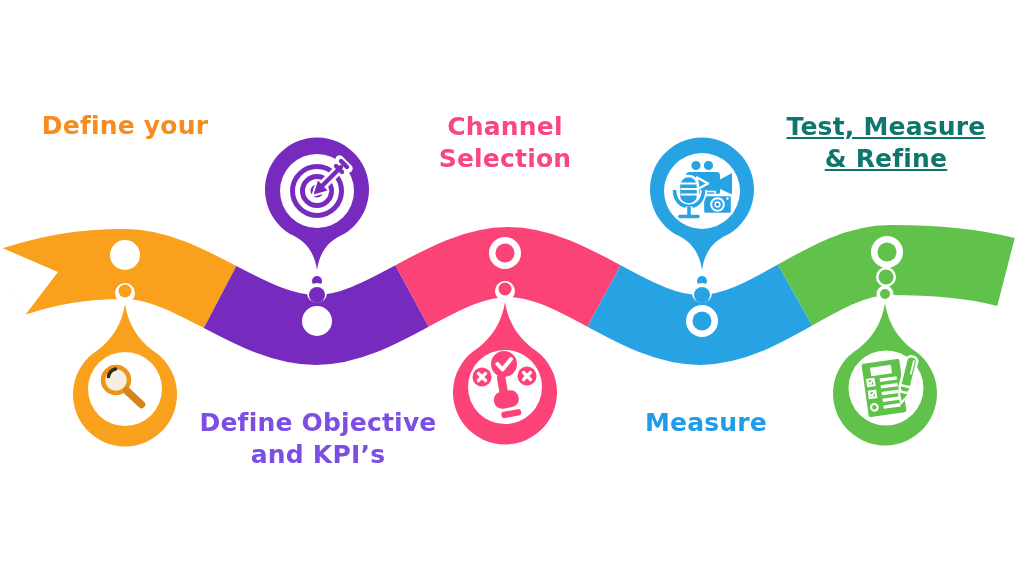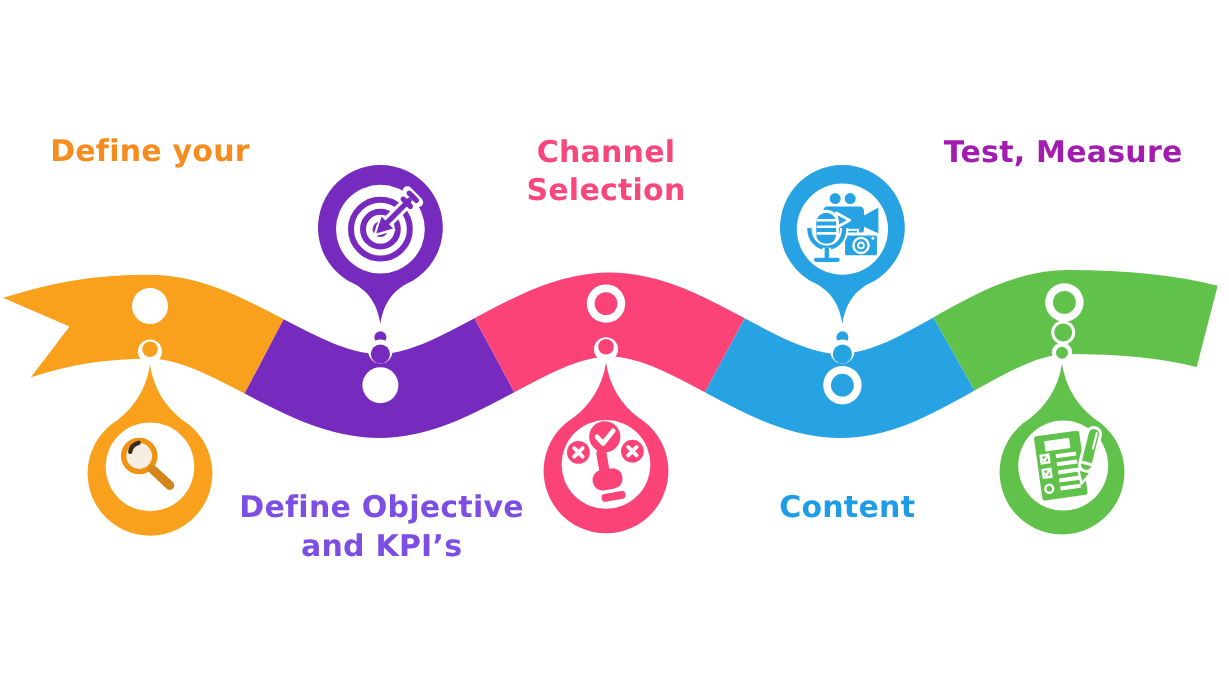--- a/index.html
+++ b/index.html
@@ -165,19 +165,20 @@
 </div>
 <div class="label" style="left: 188px; top: 407px; width: 260px; color: rgb(124, 78, 228);">
   <span>Define Objective</span>
   <span>and KPI’s</span>
 </div>
 <div class="label" style="left: 385px; top: 111px; width: 240px; color: rgb(248, 71, 125);">
   <span>Channel</span>
   <span>Selection</span>
 </div>
 <div class="label" style="left: 586px; top: 407px; width: 240px; color: rgb(30, 156, 232);">
-  <span>Content</span>
+  <span>Measure</span>
 </div>
-<div class="label" style="left: 766px; top: 111px; width: 240px; color: #a21caf;">
+<div class="label" style="left: 766px; top: 111px; width: 240px; color: #0f766e; text-decoration: underline;">
   <span>Test, Measure</span>
+  <span>&amp; Refine</span>
 </div>
 
 </div>
 
 </body></html>

